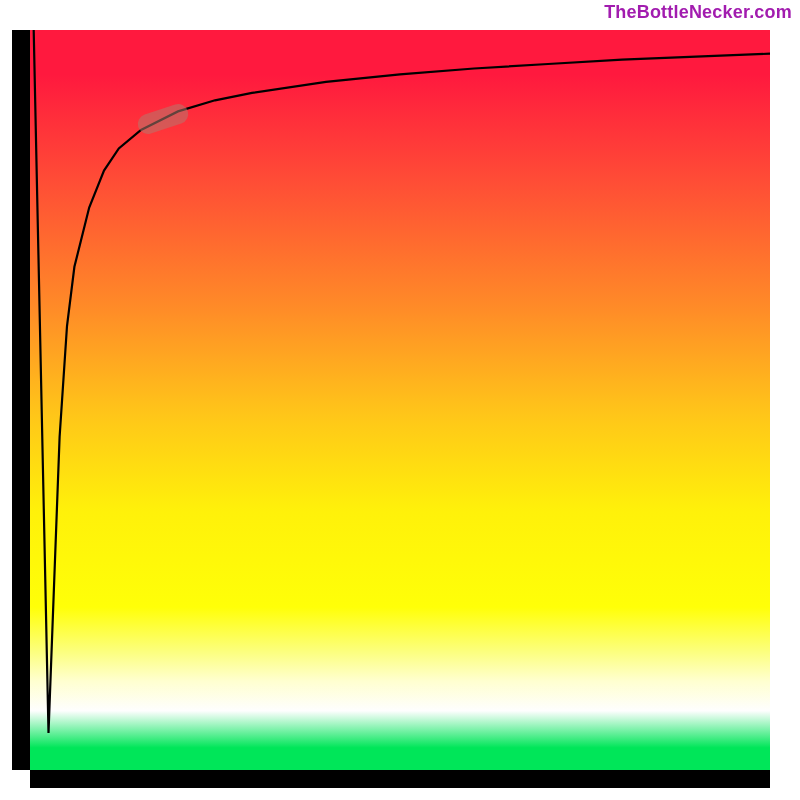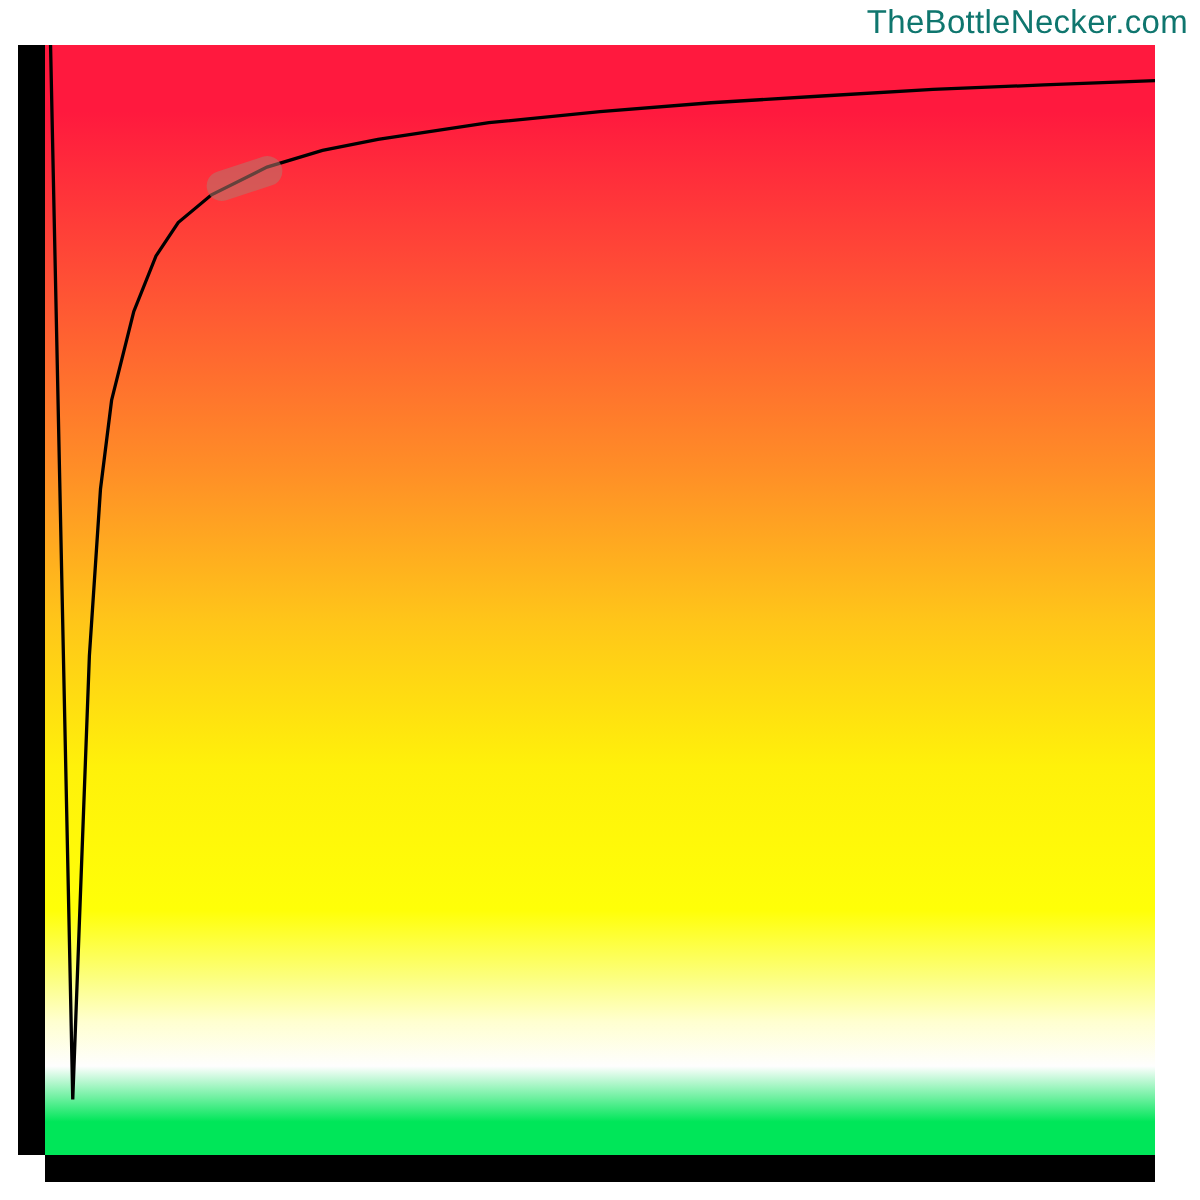--- a/index.html
+++ b/index.html
@@ -67,23 +67,23 @@
     left: 30px;
     top: 770px;
     width: 740px;
     height: 18px;
   }
   .attribution {
     position: absolute;
     top: 2px;
     right: 8px;
     font-family: Arial, Helvetica, sans-serif;
-    font-size: 22px;
-    font-weight: 400;
-    color: #0f766e;
+    font-size: 18px;
+    font-weight: 700;
+    color: #a21caf;
     letter-spacing: 0.2px;
   }
 </style>
 </head>
 <body>
 
 <div class="chart-root">
 
   <div class="plot-area"></div>
 

